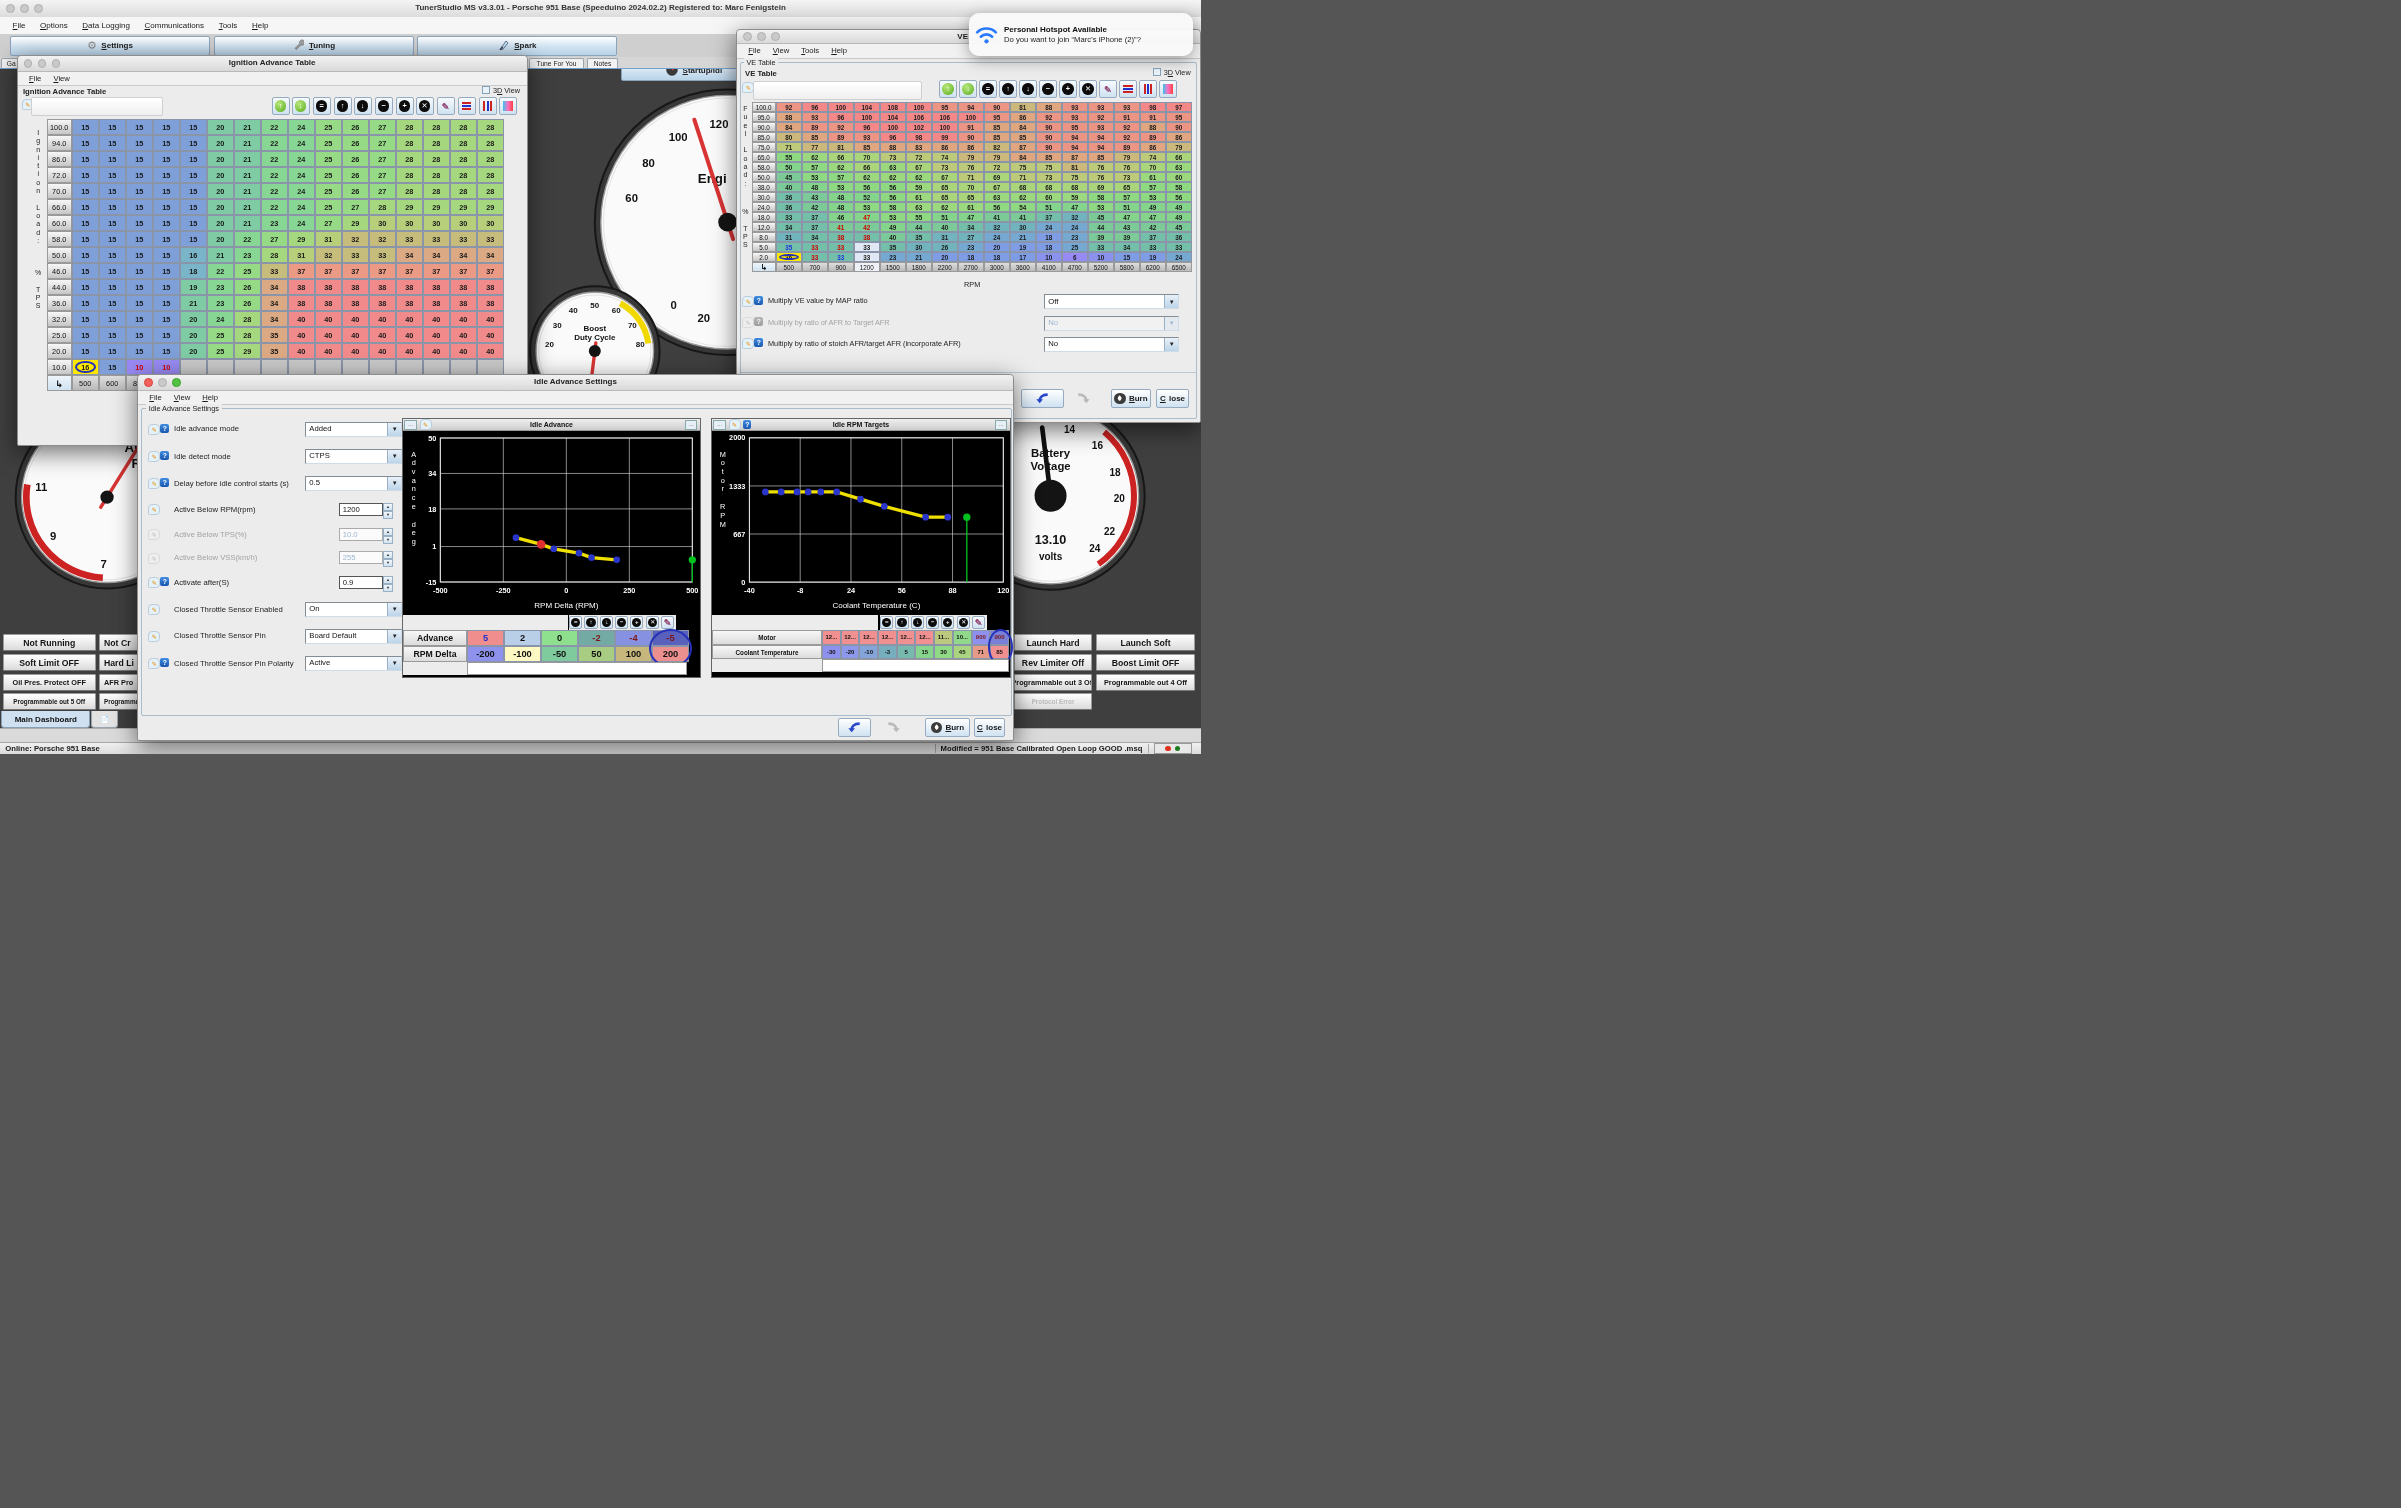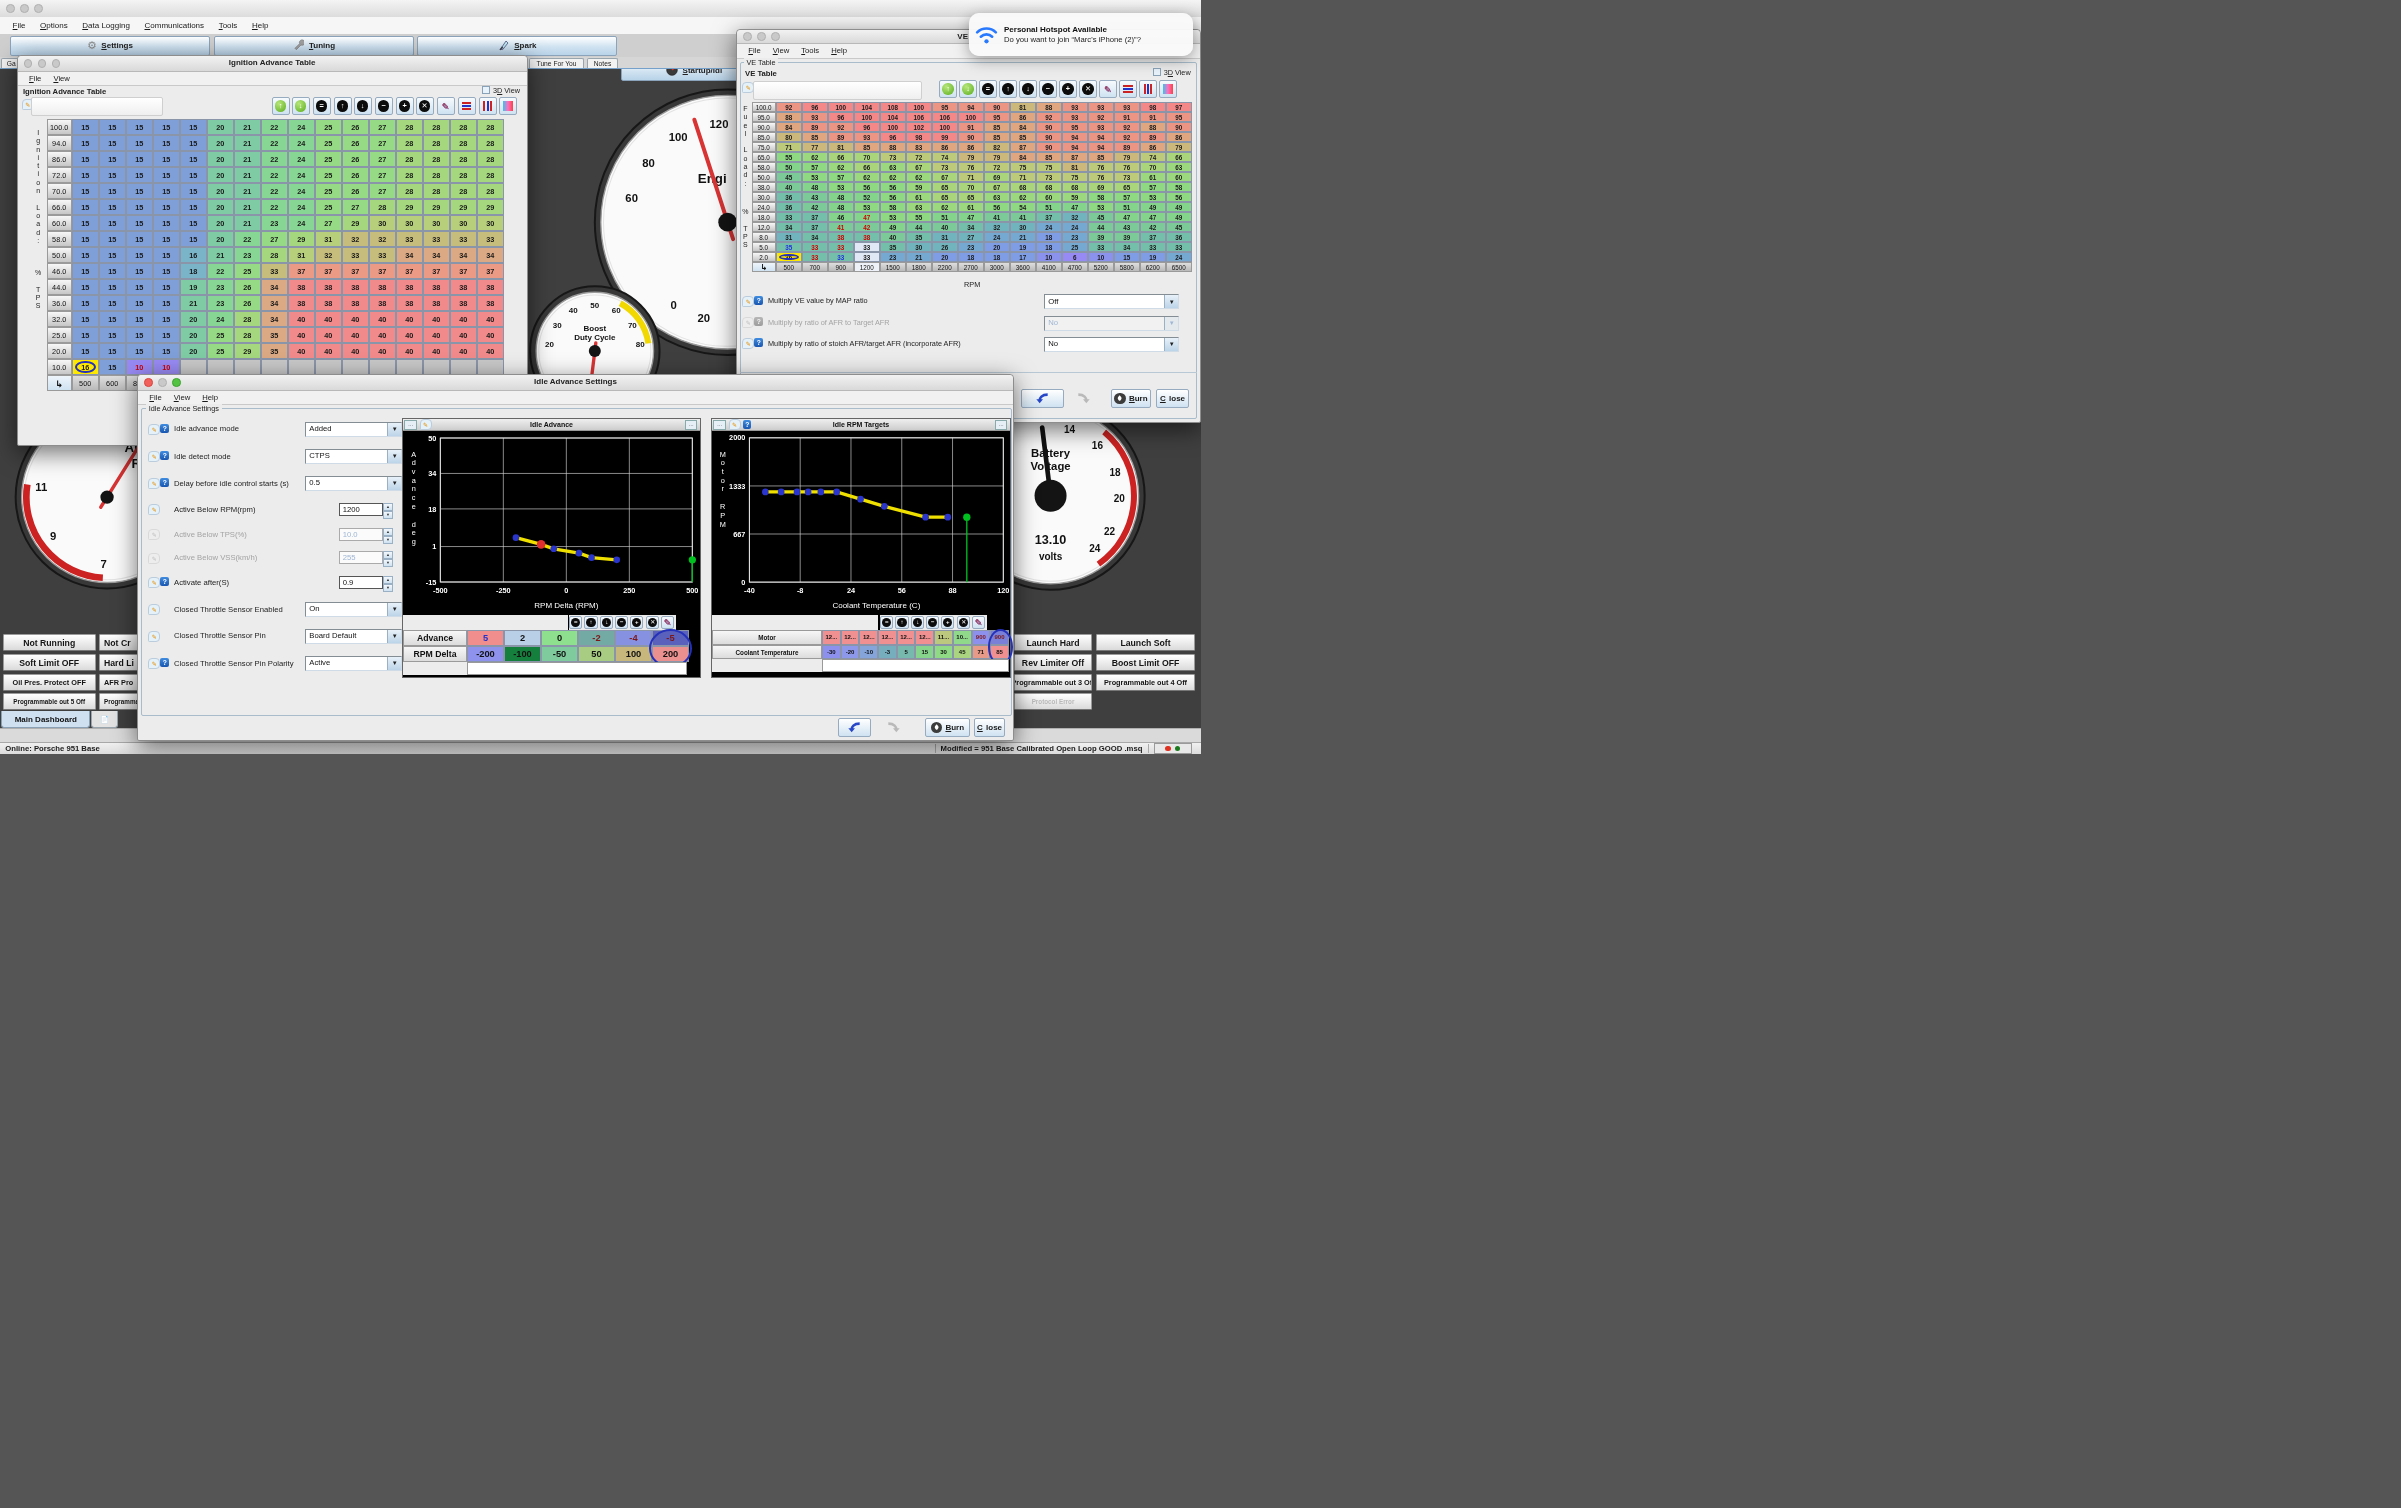--- a/index.html
+++ b/index.html
@@ -170,20 +170,21 @@
       </g>
     </svg>
 
   <div id="titlebar" class="abs" style="z-index:2;">
     <div class="lights">
       <span class="light"></span>
       <span class="light"></span>
       <span class="light"></span>
     </div>
   </div>
+  <div id="main-title" class="abs" style="z-index:2;">TunerStudio MS v3.3.01 - Porsche 951 Base (Speeduino 2024.02.2) Registered to: Marc Fenigstein</div>
   <div id="main-menubar" class="abs" style="z-index:2;">
       <span class="menu-item"><u>F</u>ile</span>
       <span class="menu-item"><u>O</u>ptions</span>
       <span class="menu-item"><u>D</u>ata Logging</span>
       <span class="menu-item"><u>C</u>ommunications</span>
       <span class="menu-item"><u>T</u>ools</span>
       <span class="menu-item"><u>H</u>elp</span>
     </div>
   <div id="main-tabrow" class="abs" style="z-index:2;">
       <div class="tabbtn" style="left: 10px; width: 200px;">
@@ -1298,21 +1299,21 @@
             <div class="mcell" style="width: 37px; height: 16px; background: rgb(240, 141, 141); color: rgb(34, 51, 204); font-size: 9.3px;">5</div>
             <div class="mcell" style="width: 37px; height: 16px; background: rgb(185, 207, 232); color: rgb(17, 17, 17); font-size: 9.3px;">2</div>
             <div class="mcell" style="width: 37px; height: 16px; background: rgb(142, 224, 142); color: rgb(17, 17, 17); font-size: 9.3px;">0</div>
             <div class="mcell" style="width: 37px; height: 16px; background: rgb(116, 170, 164); color: rgb(125, 22, 22); font-size: 9.3px;">-2</div>
             <div class="mcell" style="width: 37px; height: 16px; background: rgb(135, 145, 226); color: rgb(125, 22, 22); font-size: 9.3px;">-4</div>
             <div class="mcell" style="width: 37px; height: 16px; background: rgb(90, 97, 189); color: rgb(125, 22, 22); font-size: 9.3px;">-5</div>
           </div>
           <div class="hrow">
             <div class="mlabel" style="width: 64px; height: 16px; font-size: 8.7px;">RPM Delta</div>
             <div class="mcell" style="width: 37px; height: 16px; background: rgb(142, 146, 236); color: rgb(17, 17, 17); font-size: 9.3px;">-200</div>
-            <div class="mcell" style="width: 37px; height: 16px; background: #15803d; color: rgb(17, 17, 17); font-size: 9.3px;">-100</div>
+            <div class="mcell" style="width: 37px; height: 16px; background: #fef9c3; color: rgb(17, 17, 17); font-size: 9.3px;">-100</div>
             <div class="mcell" style="width: 37px; height: 16px; background: rgb(128, 203, 158); color: rgb(17, 17, 17); font-size: 9.3px;">-50</div>
             <div class="mcell" style="width: 37px; height: 16px; background: rgb(168, 205, 130); color: rgb(17, 17, 17); font-size: 9.3px;">50</div>
             <div class="mcell" style="width: 37px; height: 16px; background: rgb(199, 183, 124); color: rgb(17, 17, 17); font-size: 9.3px;">100</div>
             <div class="mcell" style="width: 37px; height: 16px; background: rgb(236, 143, 143); color: rgb(17, 17, 17); font-size: 9.3px;">200</div>
           </div>
           <div class="ellipse-overlay" style="left: 246px; top: -1.3px; width: 39px; height: 35px;"></div>
         </div>
         <div class="abs" style="left: 64px; top: 243px; width: 220px; height: 13.3px; background: rgb(255, 255, 255); border: 0.7px solid rgb(153, 153, 153); box-sizing: border-box;"></div>
         <div class="abs" style="left: 0px; top: 243px; width: 64px; height: 13.3px; background: rgb(236, 236, 236);"></div>
       </div>

